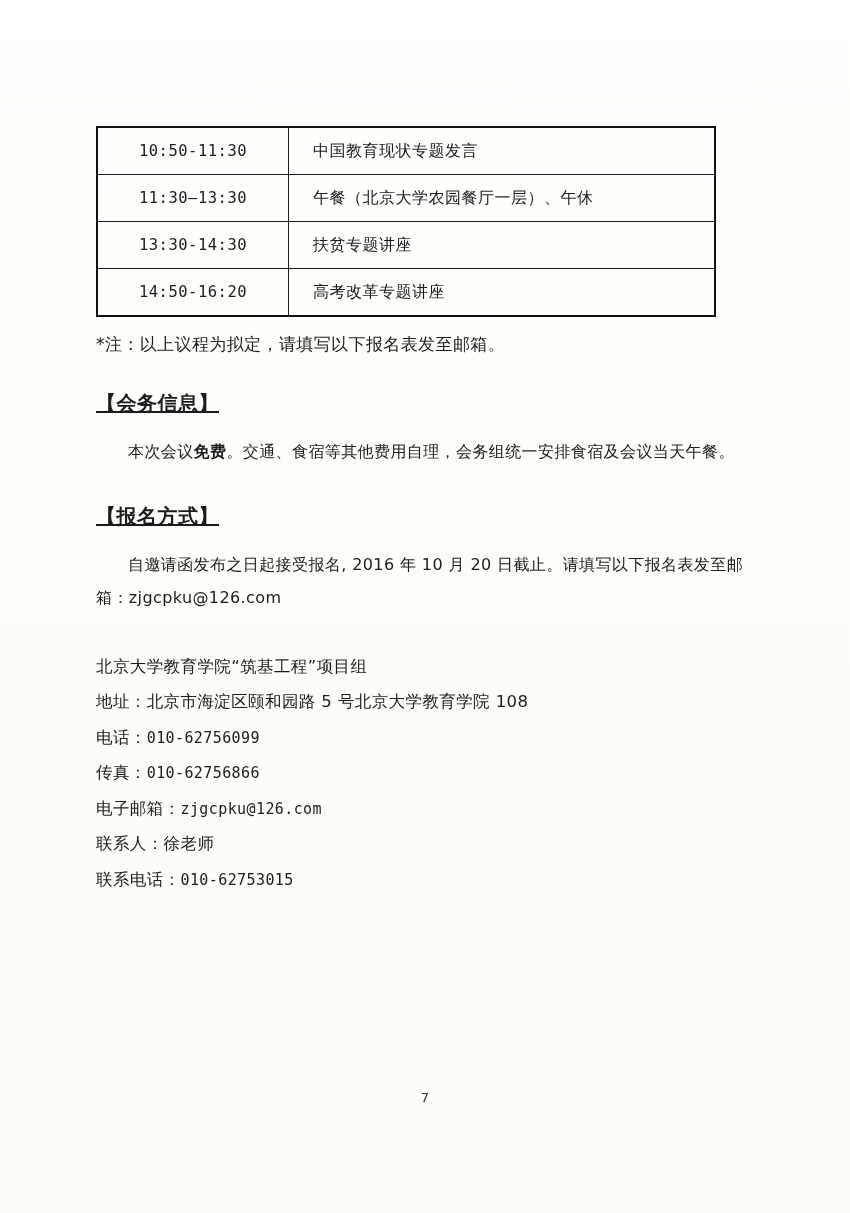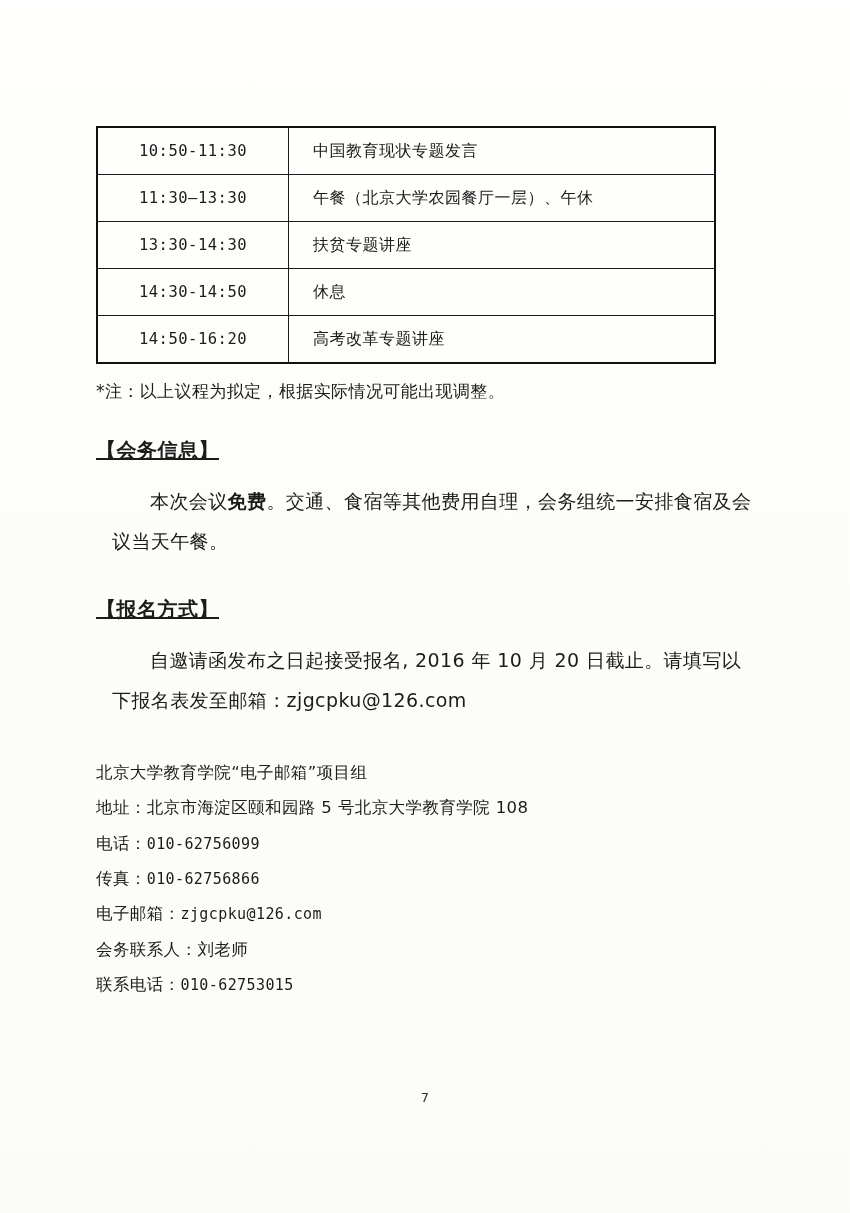--- a/index.html
+++ b/index.html
@@ -76,26 +76,25 @@
     margin-top: 34px;
     font-size: 20px;
     font-weight: bold;
     font-family: "DejaVu Sans", "Liberation Sans", sans-serif;
     letter-spacing: 0.5px;
     text-decoration: underline;
   }
 
   .para {
     margin-top: 18px;
-    font-size: 19px;
+    font-size: 16px;
     line-height: 2.1;
     text-indent: 2em;
     font-family: "DejaVu Sans", "Liberation Sans", sans-serif;
     letter-spacing: 0.4px;
-    margin-left: 16px;
   }
   .para .bold {
     font-weight: bold;
   }
 
   .contact-block {
     margin-top: 34px;
     font-size: 16.5px;
     line-height: 2.15;
     font-family: "DejaVu Sans", "Liberation Sans", sans-serif;
@@ -137,44 +136,40 @@
         </tr>
         <tr>
           <td class="time">11:30—13:30</td>
           <td class="topic">午餐（北京大学农园餐厅一层）、午休</td>
         </tr>
         <tr>
           <td class="time">13:30-14:30</td>
           <td class="topic">扶贫专题讲座</td>
         </tr>
         <tr>
-          <td class="time">14:30-14:50</td>
-          <td class="topic">休息</td>
-        </tr>
-        <tr>
           <td class="time">14:50-16:20</td>
           <td class="topic">高考改革专题讲座</td>
         </tr>
       </tbody>
     </table>
 
-    <div class="note">*注：以上议程为拟定，根据实际情况可能出现调整。</div>
+    <div class="note">*注：以上议程为拟定，请填写以下报名表发至邮箱。</div>
 
     <div class="section-head">【会务信息】</div>
     <div class="para"><span>本次会议</span><span class="bold">免费</span><span>。交通、食宿等其他费用自理，会务组统一安排食宿及会议当天午餐。</span></div>
 
     <div class="section-head">【报名方式】</div>
     <div class="para">自邀请函发布之日起接受报名, 2016 年 10 月 20 日截止。请填写以下报名表发至邮箱：zjgcpku@126.com</div>
 
     <div class="contact-block">
-      <div class="contact-line">北京大学教育学院“电子邮箱”项目组</div>
+      <div class="contact-line">北京大学教育学院“筑基工程”项目组</div>
       <div class="contact-line"><span>地址：</span><span>北京市海淀区颐和园路 5 号北京大学教育学院 108</span></div>
       <div class="contact-line"><span>电话：</span><span class="mono">010-62756099</span></div>
       <div class="contact-line"><span>传真：</span><span class="mono">010-62756866</span></div>
       <div class="contact-line"><span>电子邮箱：</span><span class="mono">zjgcpku@126.com</span></div>
-      <div class="contact-line"><span>会务联系人：</span><span>刘老师</span></div>
+      <div class="contact-line"><span>联系人：</span><span>徐老师</span></div>
       <div class="contact-line"><span>联系电话：</span><span class="mono">010-62753015</span></div>
     </div>
 
   </div>
 
   <div class="page-number">7</div>
 </div>
 
 </body></html>

